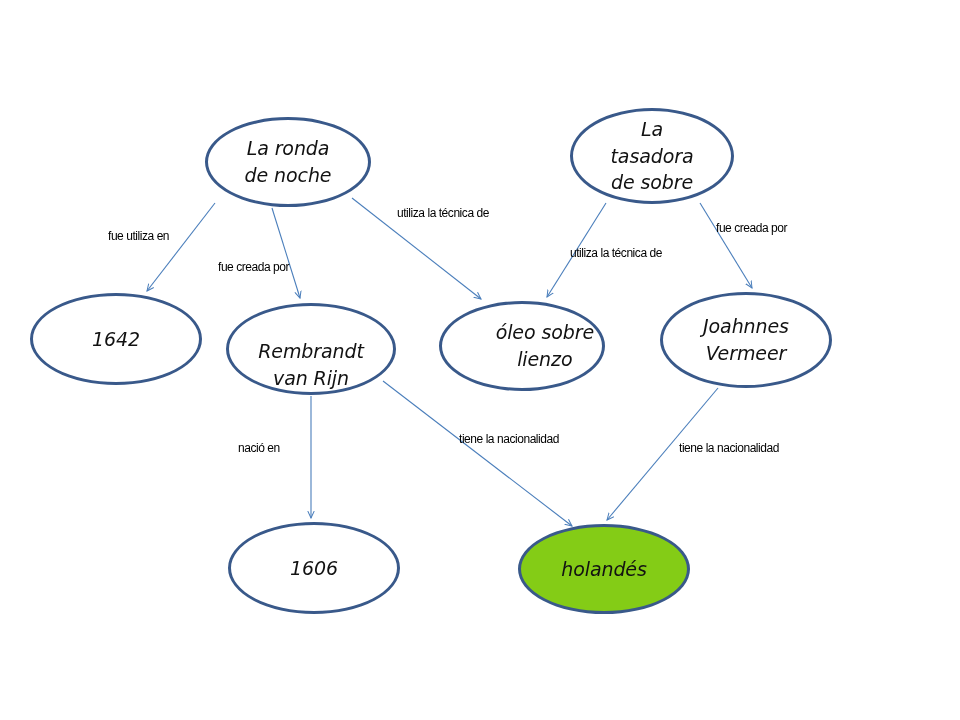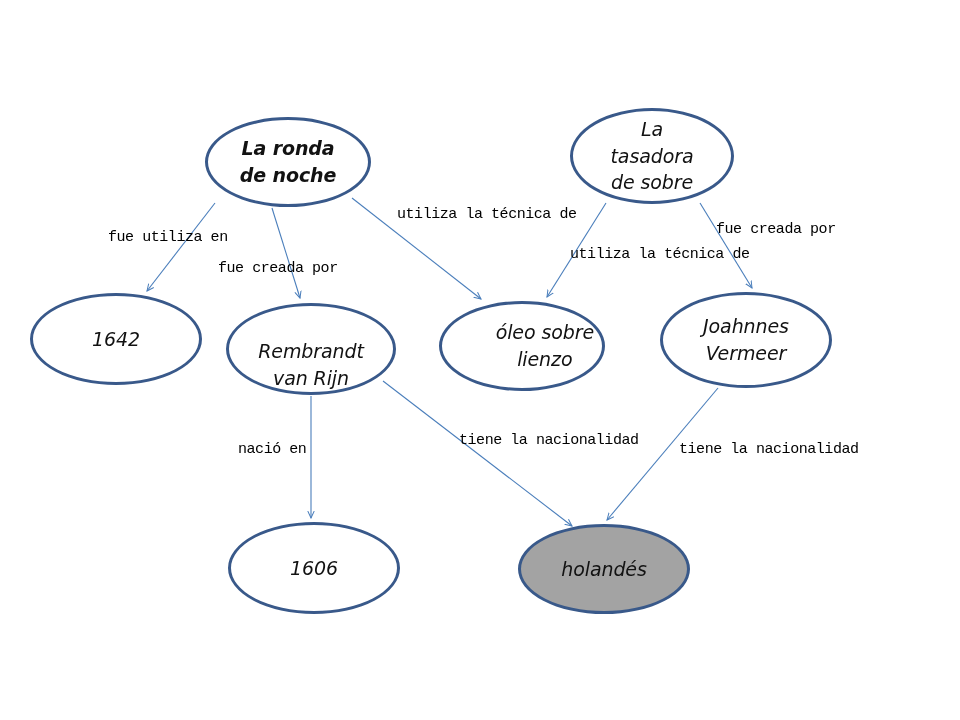--- a/index.html
+++ b/index.html
@@ -40,22 +40,22 @@
     font-style: italic;
     font-size: 19px;
     line-height: 1.42;
     color: #121212;
     white-space: pre-line;
     letter-spacing: -0.1px;
     padding: 0 8px;
   }
   .edge-label {
     position: absolute;
-    font-family: Liberation Mono, monospace;
-    font-size: 15px;
+    font-family: Liberation Sans, sans-serif;
+    font-size: 12px;
     color: #000000;
     white-space: nowrap;
     letter-spacing: -0.45px;
     line-height: 1;
   }
 </style>
 </head>
 <body>
 
 <div id="canvas">
@@ -72,21 +72,21 @@
         <line x1="352" y1="198" x2="481" y2="299" stroke="#4A7EBB" stroke-width="1.1" marker-end="url(#arrowOpen)"></line>
         <line x1="606" y1="203" x2="547" y2="297" stroke="#4A7EBB" stroke-width="1.1" marker-end="url(#arrowOpen)"></line>
         <line x1="700" y1="203" x2="752" y2="288" stroke="#4A7EBB" stroke-width="1.1" marker-end="url(#arrowOpen)"></line>
         <line x1="311" y1="396" x2="311" y2="518" stroke="#4A7EBB" stroke-width="1.1" marker-end="url(#arrowOpen)"></line>
         <line x1="383" y1="381" x2="572" y2="526" stroke="#4A7EBB" stroke-width="1.1" marker-end="url(#arrowOpen)"></line>
         <line x1="718" y1="388" x2="607" y2="520" stroke="#4A7EBB" stroke-width="1.1" marker-end="url(#arrowOpen)"></line>
       </g>
   </svg>
 
   <div id="nodes-layer">
-      <div class="node" style="left: 205px; top: 117px; width: 166px; height: 90px; border-color: rgb(57, 89, 138); background: rgb(255, 255, 255); font-weight: bold;">
+      <div class="node" style="left: 205px; top: 117px; width: 166px; height: 90px; border-color: rgb(57, 89, 138); background: rgb(255, 255, 255);">
         <span class="node-label">La ronda
 de noche</span>
       </div>
       <div class="node" style="left: 570px; top: 108px; width: 164px; height: 96px; border-color: rgb(57, 89, 138); background: rgb(255, 255, 255);">
         <span class="node-label">La
 tasadora
 de sobre</span>
       </div>
       <div class="node" style="left: 30px; top: 293px; width: 172px; height: 92px; border-color: rgb(57, 89, 138); background: rgb(255, 255, 255);">
         <span class="node-label">1642</span>
@@ -99,21 +99,21 @@
         <span class="node-label">óleo sobre
 lienzo</span>
       </div>
       <div class="node" style="left: 660px; top: 292px; width: 172px; height: 96px; border-color: rgb(57, 89, 138); background: rgb(255, 255, 255);">
         <span class="node-label">Joahnnes
 Vermeer</span>
       </div>
       <div class="node" style="left: 228px; top: 522px; width: 172px; height: 92px; border-color: rgb(57, 89, 138); background: rgb(255, 255, 255);">
         <span class="node-label">1606</span>
       </div>
-      <div class="node" style="left: 518px; top: 524px; width: 172px; height: 90px; border-color: rgb(57, 89, 138); background: #a3a3a3;">
+      <div class="node" style="left: 518px; top: 524px; width: 172px; height: 90px; border-color: rgb(57, 89, 138); background: #84cc16;">
         <span class="node-label">holandés</span>
       </div>
     </div>
   <div id="labels-layer">
       <div class="edge-label" style="left: 108px; top: 230px; color: rgb(0, 0, 0);">fue utiliza en</div>
       <div class="edge-label" style="left: 218px; top: 261px; color: rgb(0, 0, 0);">fue creada por</div>
       <div class="edge-label" style="left: 397px; top: 207px; color: rgb(0, 0, 0);">utiliza la técnica de</div>
       <div class="edge-label" style="left: 570px; top: 247px; color: rgb(0, 0, 0);">utiliza la técnica de</div>
       <div class="edge-label" style="left: 716px; top: 222px; color: rgb(0, 0, 0);">fue creada por</div>
       <div class="edge-label" style="left: 238px; top: 442px; color: rgb(0, 0, 0);">nació en</div>

